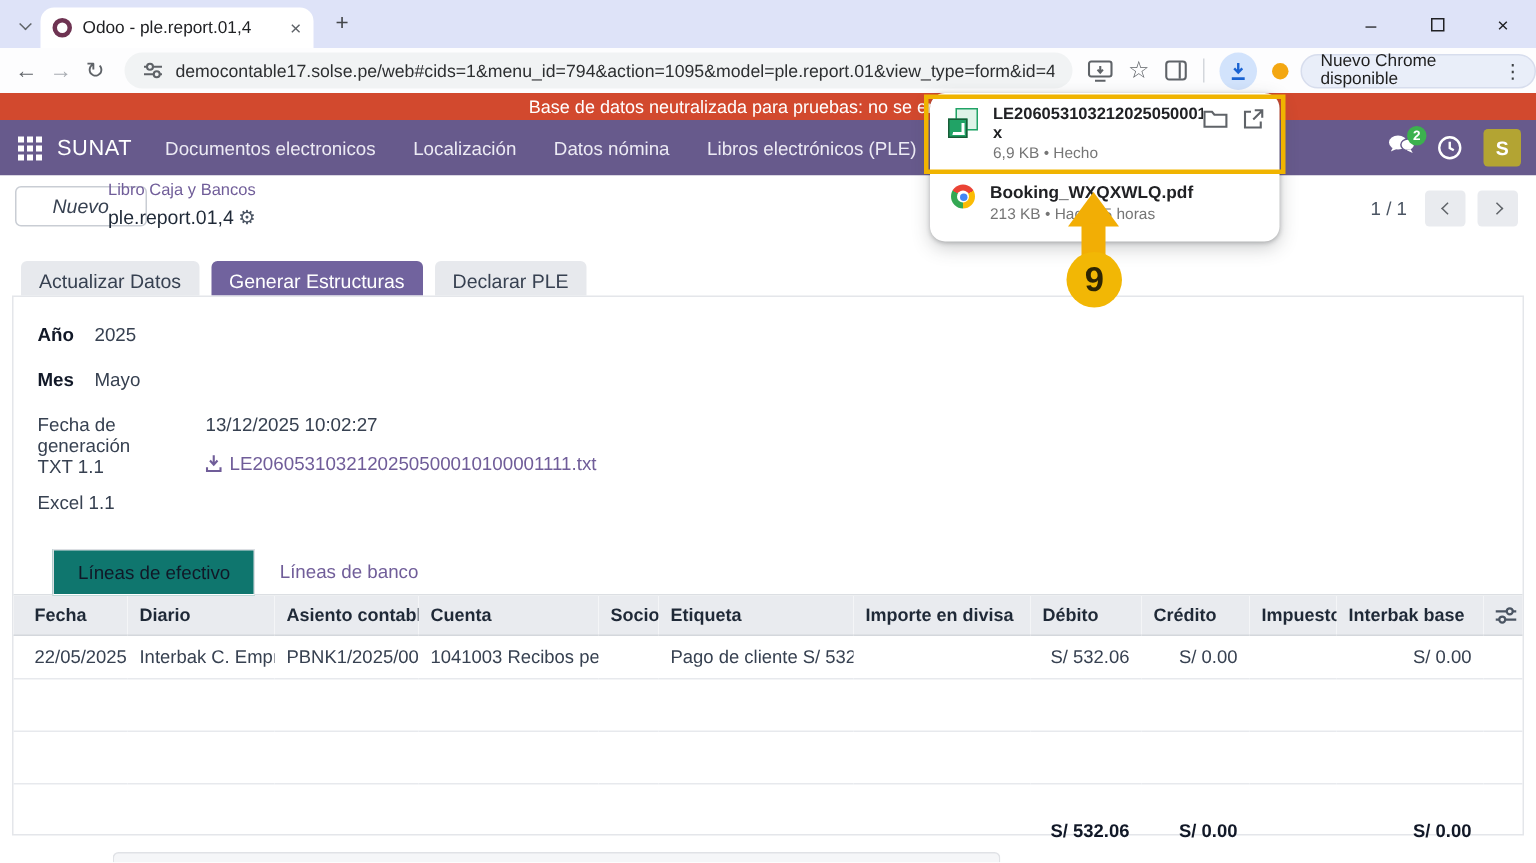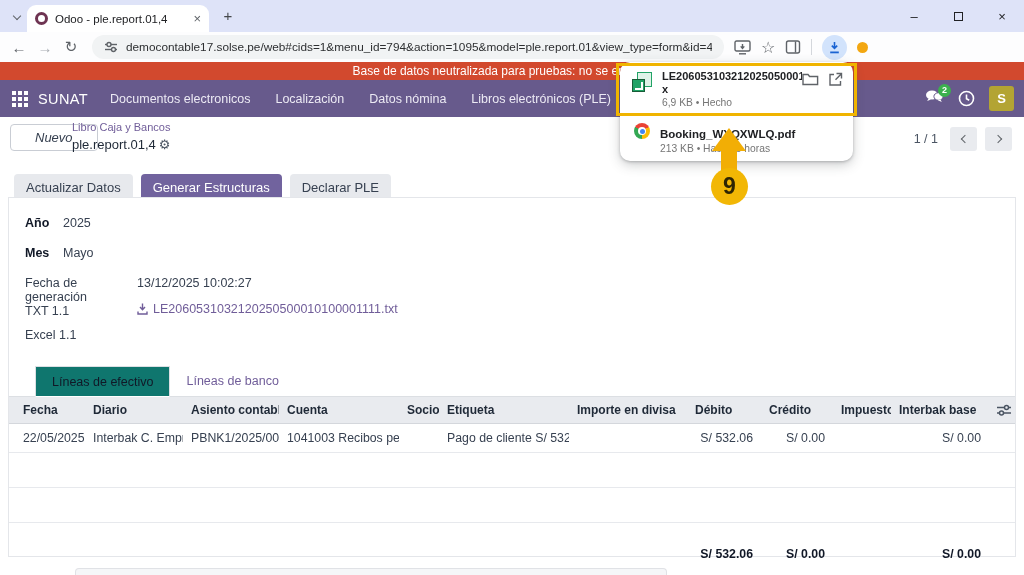--- a/index.html
+++ b/index.html
@@ -164,20 +164,24 @@
         <line x1="10.5" y1="2.5" x2="10.5" y2="13.5" stroke="#5f6368" stroke-width="1.4"></line>
       </svg>
       <span class="sep"></span>
       <div class="dl-circle">
         <svg width="13" height="13" viewBox="0 0 13 13">
           <path d="M6.5 1 v6 M3.8 4.6 L6.5 7.4 L9.2 4.6" fill="none" stroke="#1a63d2" stroke-width="1.6"></path>
           <line x1="2.2" y1="11.4" x2="10.8" y2="11.4" stroke="#1a63d2" stroke-width="1.8"></line>
         </svg>
       </div>
       <span class="ext-dot"></span>
+    </div>
+    <div class="update-pill">
+      <span>Nuevo Chrome disponible</span>
+      <span class="dots">⋮</span>
     </div>
   </div>
 
   <div class="banner">Base de datos neutralizada para pruebas: no se envían corr</div>
 
   <div class="navbar">
     <div class="apps-grid">
         <i></i>
         <i></i>
         <i></i>
@@ -368,21 +372,21 @@
         </svg>
         <svg width="15" height="15" viewBox="0 0 15 15">
           <path d="M6 2.5 H2 v10.5 h10.5 V9" fill="none" stroke="#5f6368" stroke-width="1.4"></path>
           <path d="M8.5 1.5 h5 v5 M13.2 2 L7.5 7.7" fill="none" stroke="#5f6368" stroke-width="1.4"></path>
         </svg>
       </div>
     </div>
     <div class="dl-item2">
       <span class="chrome-icon"></span>
       <div class="dl-texts">
-        <div class="dl-title" style="font-size:11.5px; margin-top:8px;">Booking_WXQXWLQ.pdf</div>
+        <div class="dl-title" style="font-size:11.5px; margin-top:3px;">Booking_WXQXWLQ.pdf</div>
         <div class="dl-meta">213 KB • Hace 15 horas</div>
       </div>
     </div>
   </div>
 
   <div class="hl-box"></div>
   <div class="ann-arrow-head"></div>
   <div class="ann-arrow-shaft"></div>
   <div class="ann-badge">9</div>
 

